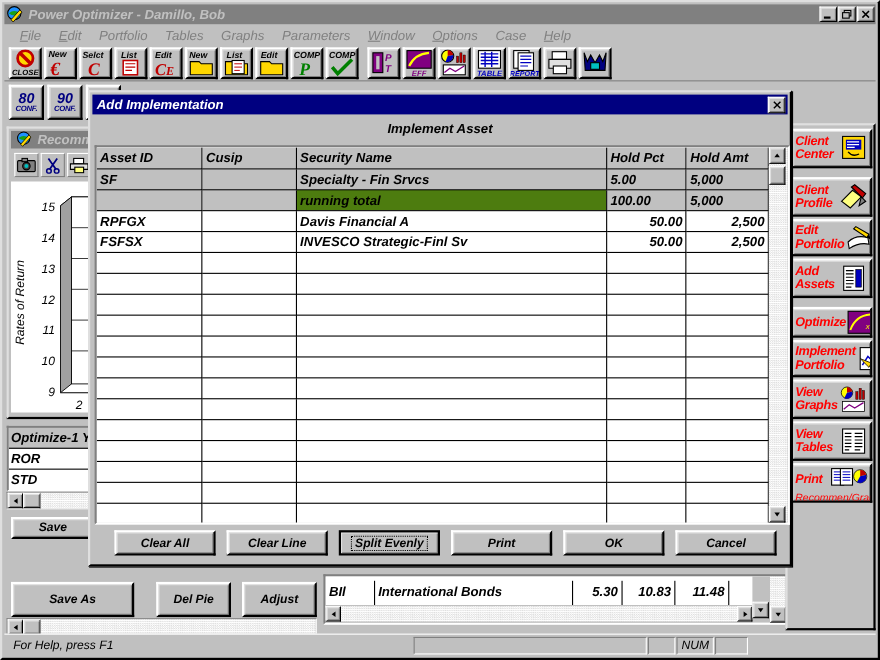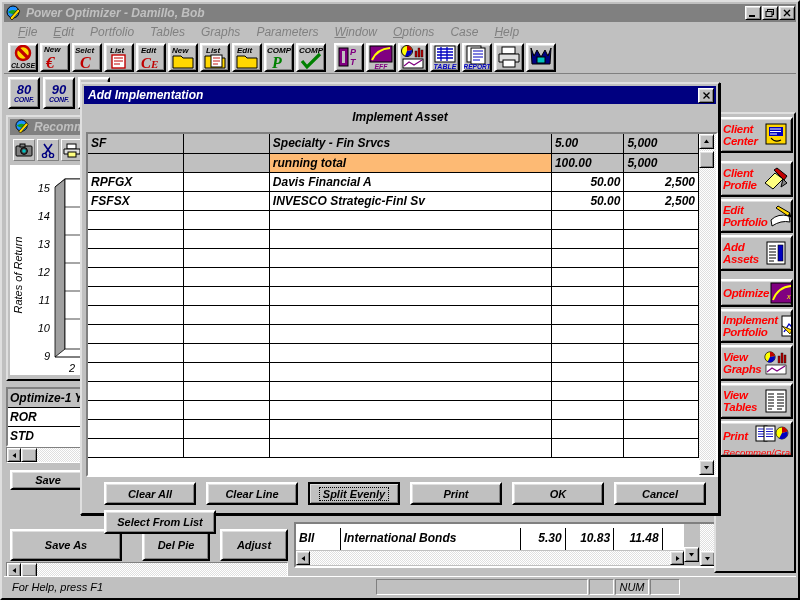--- a/index.html
+++ b/index.html
@@ -796,31 +796,38 @@
       <div id="grid-inner">
         <table class="grid">
           <colgroup>
             <col style="width:95px">
                 <col style="width:85px">
                 <col style="width:280px">
                 <col style="width:72px">
                 <col style="width:74px">
           </colgroup>
           <tbody id="grid-body">
+                <tr class="hdr">
+                  <th>Asset ID</th>
+                  <th>Cusip</th>
+                  <th>Security Name</th>
+                  <th>Hold Pct</th>
+                  <th>Hold Amt</th>
+                </tr>
                 <tr class="shaded">
                   <td style="background: rgb(192, 192, 192);">SF</td>
                   <td style="background: rgb(192, 192, 192);"></td>
                   <td style="background: rgb(192, 192, 192); margin-top: 20px;">Specialty - Fin Srvcs</td>
                   <td class="numl" style="background: rgb(192, 192, 192);">5.00</td>
                   <td class="numl" style="background: rgb(192, 192, 192);">5,000</td>
                 </tr>
                 <tr class="shaded">
                   <td style="background: rgb(192, 192, 192);"></td>
                   <td style="background: rgb(192, 192, 192);"></td>
-                  <td style="background: #fdba74;">running total</td>
+                  <td style="background: #4d7c0f;">running total</td>
                   <td class="numl" style="background: rgb(192, 192, 192);">100.00</td>
                   <td class="numl" style="background: rgb(192, 192, 192);">5,000</td>
                 </tr>
                 <tr>
                   <td>RPFGX</td>
                   <td></td>
                   <td>Davis Financial A</td>
                   <td class="num">50.00</td>
                   <td class="num">2,500</td>
                 </tr>
@@ -956,19 +963,16 @@
         <span>Print</span>
       </div>
       <div class="btn dbtn" style="left:430px;width:92px">
         <span>OK</span>
       </div>
       <div class="btn dbtn" style="left:532px;width:92px">
         <span>Cancel</span>
       </div>
     </div>
 
-    <div class="btn" id="sel-from-list">
-      <span>Select From List</span>
-    </div>
   </div>
 
  </div>
 </div>
 
 </body></html>

